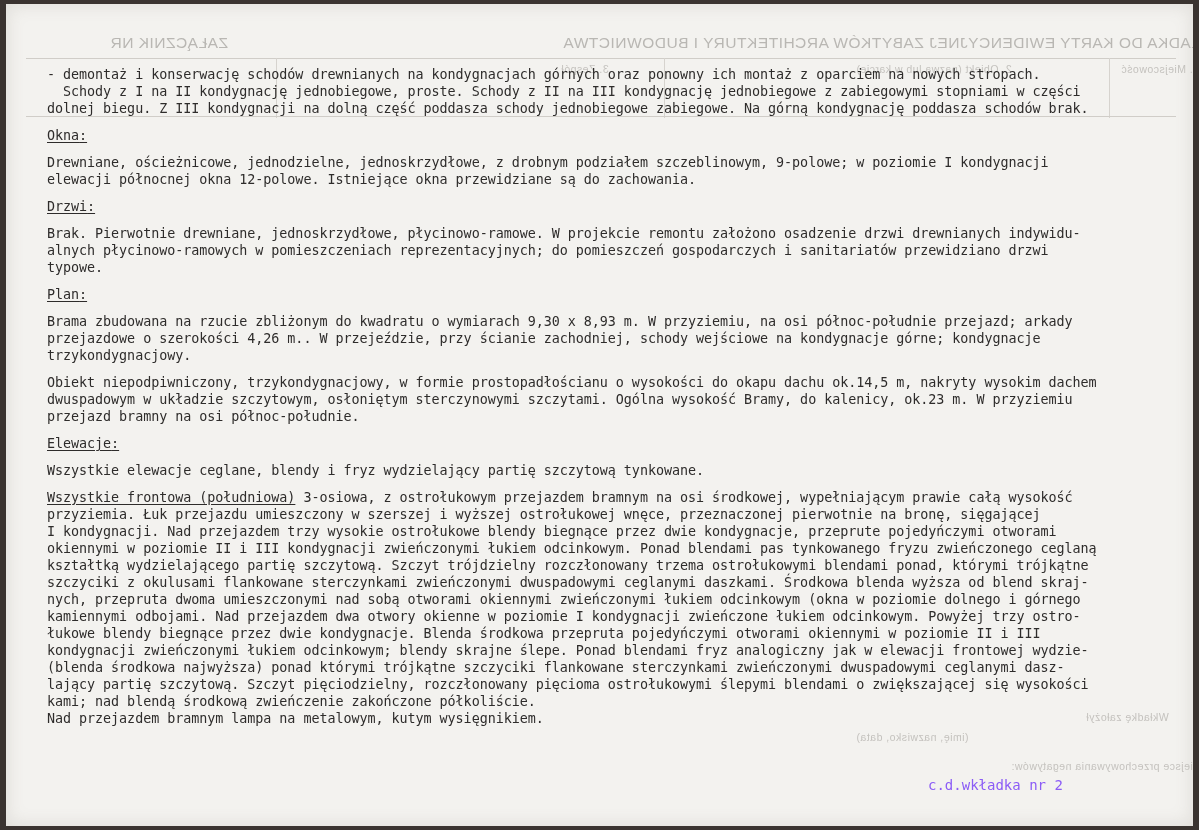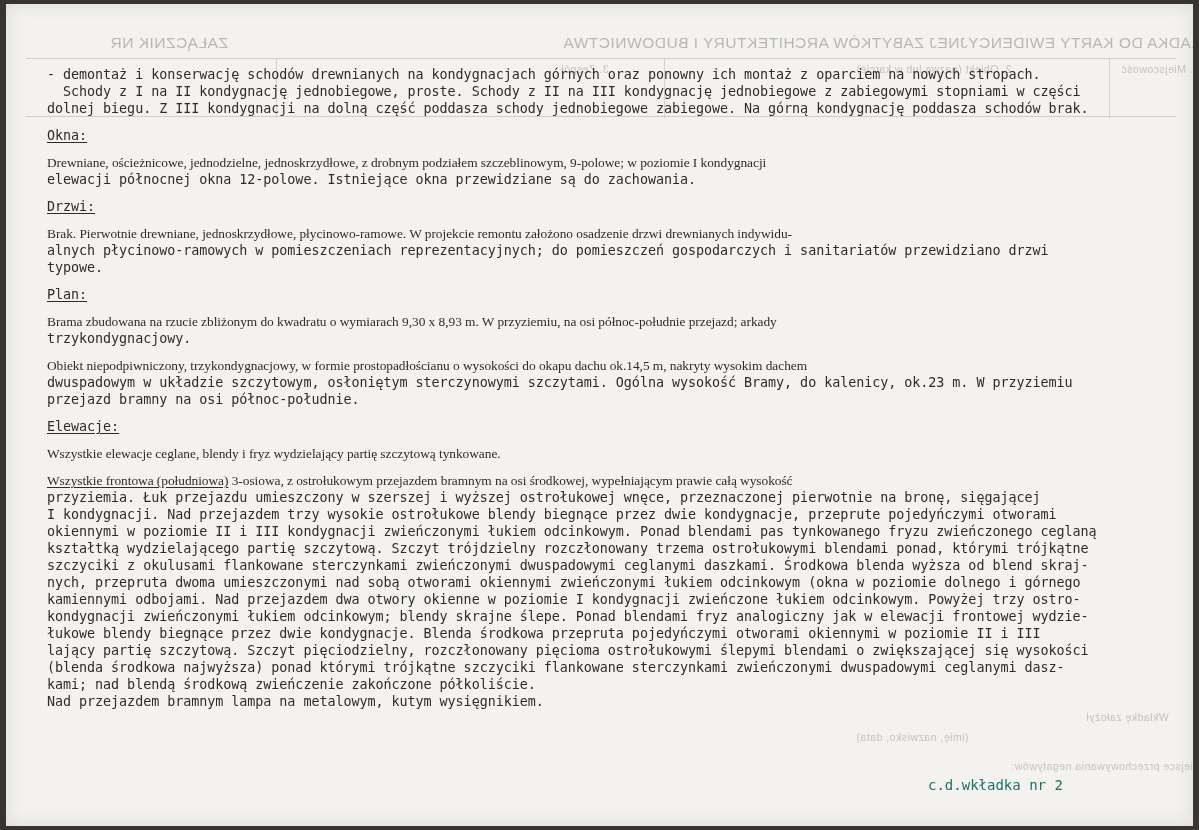--- a/index.html
+++ b/index.html
@@ -22,25 +22,25 @@
   .bleed-line { position: absolute; height: 1px; background: #d0cdc8; }
   .bleed-vline { position: absolute; width: 1px; background: #d6d3ce; }
 
   .content {
     position: absolute; left: 41px; top: 62px; width: 1090px;
     font-size: 13.4px; line-height: 17px; color: #2e2c2b;
     letter-spacing: -0.05px;
   }
   .content p { margin: 0; white-space: pre; }
   .heading { text-decoration: underline; text-underline-offset: 2px; margin-top: 10px !important; }
-  .para { margin-top: 10px !important; font-family: Liberation Serif, serif; }
+  .para { margin-top: 10px !important; }
   .u { text-decoration: underline; text-underline-offset: 2px; }
   .footer {
     position: absolute; left: 922px; top: 773px;
-    font-size: 14px; color: #0f766e;
+    font-size: 14px; color: #8b5cf6;
     font-family: "DejaVu Sans Mono", "Liberation Mono", monospace;
   }
 </style>
 </head>
 <body>
 
 <div class="sheet">
 
   <div class="bleed title">WKŁADKA DO KARTY EWIDENCYJNEJ ZABYTKÓW ARCHITEKTURY I BUDOWNICTWA</div>
   <div class="bleed zal">ZAŁĄCZNIK NR</div>
@@ -65,40 +65,41 @@
     <p class="para">Drewniane, ościeżnicowe, jednodzielne, jednoskrzydłowe, z drobnym podziałem szczeblinowym, 9-polowe; w poziomie I kondygnacji</p>
     <p>elewacji północnej okna 12-polowe. Istniejące okna przewidziane są do zachowania.</p>
 
     <p class="heading"><span>Drzwi</span>:</p>
     <p class="para">Brak. Pierwotnie drewniane, jednoskrzydłowe, płycinowo-ramowe. W projekcie remontu założono osadzenie drzwi drewnianych indywidu-</p>
     <p>alnych płycinowo-ramowych w pomieszczeniach reprezentacyjnych; do pomieszczeń gospodarczych i sanitariatów przewidziano drzwi</p>
     <p>typowe.</p>
 
     <p class="heading"><span>Plan</span>:</p>
     <p class="para">Brama zbudowana na rzucie zbliżonym do kwadratu o wymiarach 9,30 x 8,93 m. W przyziemiu, na osi północ-południe przejazd; arkady</p>
+    <p>przejazdowe o szerokości 4,26 m.. W przejeździe, przy ścianie zachodniej, schody wejściowe na kondygnacje górne; kondygnacje</p>
     <p>trzykondygnacjowy.</p>
 
     <p class="para">Obiekt niepodpiwniczony, trzykondygnacjowy, w formie prostopadłościanu o wysokości do okapu dachu ok.14,5 m, nakryty wysokim dachem</p>
     <p>dwuspadowym w układzie szczytowym, osłoniętym sterczynowymi szczytami. Ogólna wysokość Bramy, do kalenicy, ok.23 m. W przyziemiu</p>
     <p>przejazd bramny na osi północ-południe.</p>
 
     <p class="heading"><span>Elewacje</span>:</p>
     <p class="para">Wszystkie elewacje ceglane, blendy i fryz wydzielający partię szczytową tynkowane.</p>
 
     <p class="para"><span class="u">Wszystkie frontowa (południowa)</span><span> 3-osiowa, z ostrołukowym przejazdem bramnym na osi środkowej, wypełniającym prawie całą wysokość</span></p>
     <p>przyziemia. Łuk przejazdu umieszczony w szerszej i wyższej ostrołukowej wnęce, przeznaczonej pierwotnie na bronę, sięgającej</p>
     <p>I kondygnacji. Nad przejazdem trzy wysokie ostrołukowe blendy biegnące przez dwie kondygnacje, przeprute pojedyńczymi otworami</p>
     <p>okiennymi w poziomie II i III kondygnacji zwieńczonymi łukiem odcinkowym. Ponad blendami pas tynkowanego fryzu zwieńczonego ceglaną</p>
     <p>kształtką wydzielającego partię szczytową. Szczyt trójdzielny rozczłonowany trzema ostrołukowymi blendami ponad, którymi trójkątne</p>
     <p>szczyciki z okulusami flankowane sterczynkami zwieńczonymi dwuspadowymi ceglanymi daszkami. Środkowa blenda wyższa od blend skraj-</p>
     <p>nych, przepruta dwoma umieszczonymi nad sobą otworami okiennymi zwieńczonymi łukiem odcinkowym (okna w poziomie dolnego i górnego</p>
 
     <p>kamiennymi odbojami. Nad przejazdem dwa otwory okienne w poziomie I kondygnacji zwieńczone łukiem odcinkowym. Powyżej trzy ostro-</p>
+    <p>łukowe blendy biegnące przez dwie kondygnacje. Blenda środkowa przepruta pojedyńczymi otworami okiennymi w poziomie II i III</p>
     <p>kondygnacji zwieńczonymi łukiem odcinkowym; blendy skrajne ślepe. Ponad blendami fryz analogiczny jak w elewacji frontowej wydzie-</p>
-    <p>łukowe blendy biegnące przez dwie kondygnacje. Blenda środkowa przepruta pojedyńczymi otworami okiennymi w poziomie II i III</p>
+    <p>(blenda środkowa najwyższa) ponad którymi trójkątne szczyciki flankowane sterczynkami zwieńczonymi dwuspadowymi ceglanymi dasz-</p>
     <p>lający partię szczytową. Szczyt pięciodzielny, rozczłonowany pięcioma ostrołukowymi ślepymi blendami o zwiększającej się wysokości</p>
-    <p>(blenda środkowa najwyższa) ponad którymi trójkątne szczyciki flankowane sterczynkami zwieńczonymi dwuspadowymi ceglanymi dasz-</p>
     <p>kami; nad blendą środkową zwieńczenie zakończone półkoliście.</p>
     <p>Nad przejazdem bramnym lampa na metalowym, kutym wysięgnikiem.</p>
   </div>
 
   <div class="footer">c.d.wkładka nr 2</div>
 </div>
 
 </body></html>

